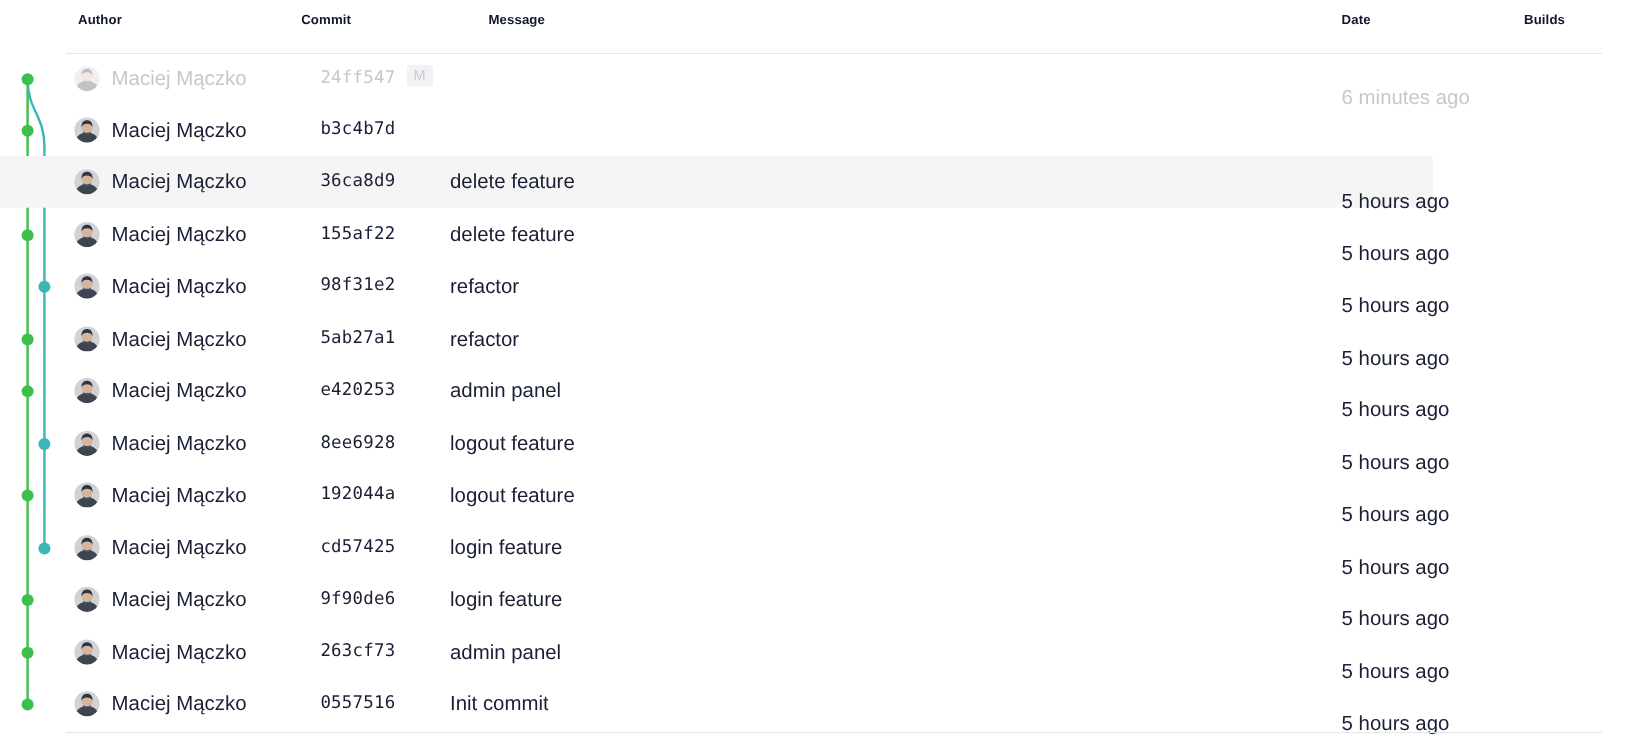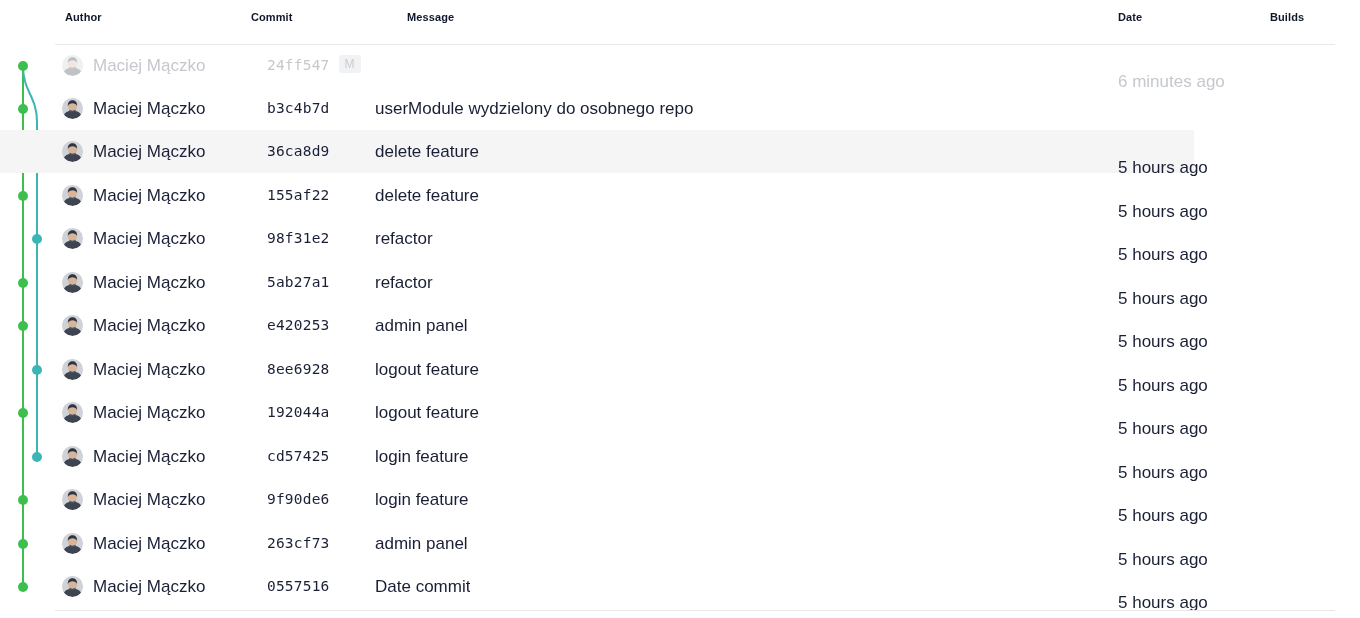--- a/index.html
+++ b/index.html
@@ -247,21 +247,20 @@
                 <path d="M0 21 C1.5 14.5 6 12.4 10.5 12.4 C15 12.4 19.5 14.5 21 21 Z" fill="#3f4550"></path>
                 <circle cx="10.5" cy="8.4" r="4.6" fill="#d7b49a"></circle>
                 <path d="M5.8 8 C5.8 3.8 8 2.2 10.5 2.2 C13 2.2 15.2 3.8 15.2 8 C14.2 6 12.6 5.2 10.5 5.2 C8.4 5.2 6.8 6 5.8 8 Z" fill="#2f3540"></path>
                 <path d="M7.4 11.6 C8.3 13.1 12.7 13.1 13.6 11.6 L13.6 13.4 C12.4 14.4 8.6 14.4 7.4 13.4 Z" fill="#46525f"></path>
               </g>
             </svg>
           </span>
           <span class="author-name">Maciej Mączko</span>
         </div>
         <div class="cell c-commit"><span>b3c4b7d</span></div>
-        <div class="cell c-message">userModule wydzielony do osobnego repo</div>
         <div class="cell c-builds"></div>
       </div>
       <div class="row highlighted" style="top: 130px;">
         <div class="cell c-author">
           <span class="avatar">
             <svg width="21" height="21" viewBox="0 0 21 21" xmlns="http://www.w3.org/2000/svg">
               <defs>
                 <clipPath id="cp3">
                   <circle cx="10.5" cy="10.5" r="10.5"></circle>
                 </clipPath>
@@ -521,20 +520,20 @@
                 <path d="M0 21 C1.5 14.5 6 12.4 10.5 12.4 C15 12.4 19.5 14.5 21 21 Z" fill="#3f4550"></path>
                 <circle cx="10.5" cy="8.4" r="4.6" fill="#d7b49a"></circle>
                 <path d="M5.8 8 C5.8 3.8 8 2.2 10.5 2.2 C13 2.2 15.2 3.8 15.2 8 C14.2 6 12.6 5.2 10.5 5.2 C8.4 5.2 6.8 6 5.8 8 Z" fill="#2f3540"></path>
                 <path d="M7.4 11.6 C8.3 13.1 12.7 13.1 13.6 11.6 L13.6 13.4 C12.4 14.4 8.6 14.4 7.4 13.4 Z" fill="#46525f"></path>
               </g>
             </svg>
           </span>
           <span class="author-name">Maciej Mączko</span>
         </div>
         <div class="cell c-commit"><span>0557516</span></div>
-        <div class="cell c-message">Date commit</div>
+        <div class="cell c-message">Init commit</div>
         <div class="cell c-date">5 hours ago</div>
         <div class="cell c-builds"></div>
       </div>
     </div>
 
   <div class="bottom-rule"></div>
 </div>
 
 </body></html>

